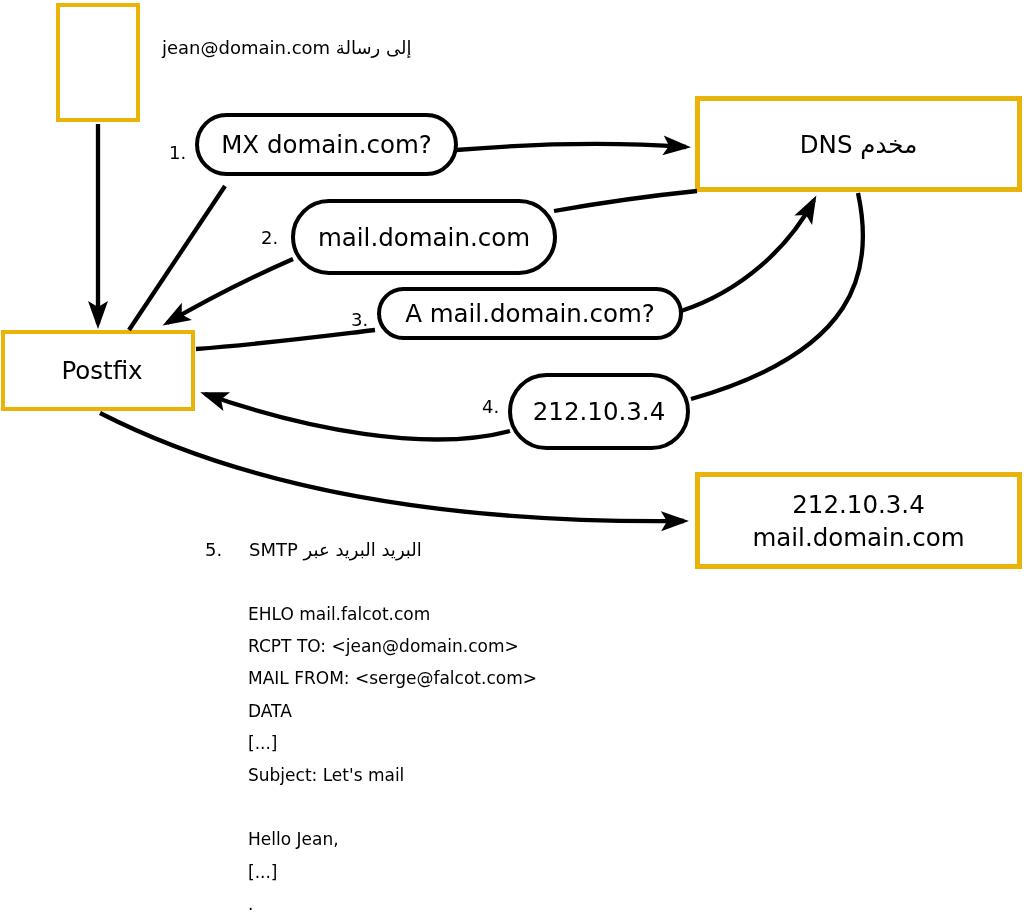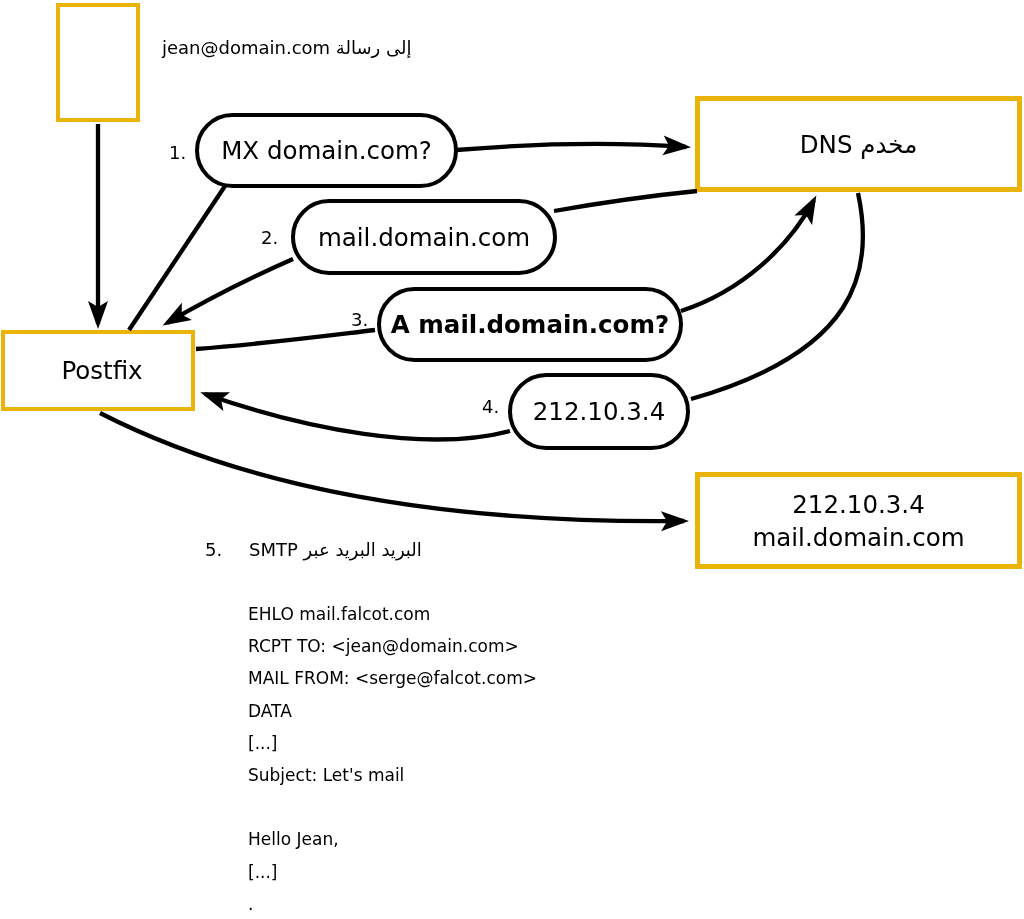--- a/index.html
+++ b/index.html
@@ -50,27 +50,27 @@
   <span>212.10.3.4</span>
   <span>mail.domain.com</span>
 </div>
 
 <div class="lbl" style="left:169px; top:144px;">1.</div>
 <div class="lbl" style="left:261px; top:229px;">2.</div>
 <div class="lbl" style="left:351px; top:311px;">3.</div>
 <div class="lbl" style="left:482px; top:398px;">4.</div>
 <div class="lbl" style="left:205px; top:541px;">5.</div>
 
-<div class="pill" style="left:195px; top:113px; width:263px; height:75px;">
+<div class="pill" style="left:195px; top:113px; width:263px; height:63px;">
   <span>MX domain.com?</span>
 </div>
 <div class="pill" style="left:291px; top:199px; width:266px; height:76px;">
   <span>mail.domain.com</span>
 </div>
-<div class="pill" style="left:377px; top:287px; width:306px; height:75px;font-weight:bold;">
+<div class="pill" style="left:377px; top:287px; width:306px; height:53px;">
   <span>A mail.domain.com?</span>
 </div>
 <div class="pill" style="left:508px; top:373px; width:182px; height:77px;">
   <span>212.10.3.4</span>
 </div>
 
 <div class="lbl" style="left:249px; top:541px;">SMTP ⁧عبر⁩ ⁧البريد⁩ ⁧البريد⁩</div>
 
 <div class="smtp-block">
   <div class="smtp-line">EHLO mail.falcot.com</div>

